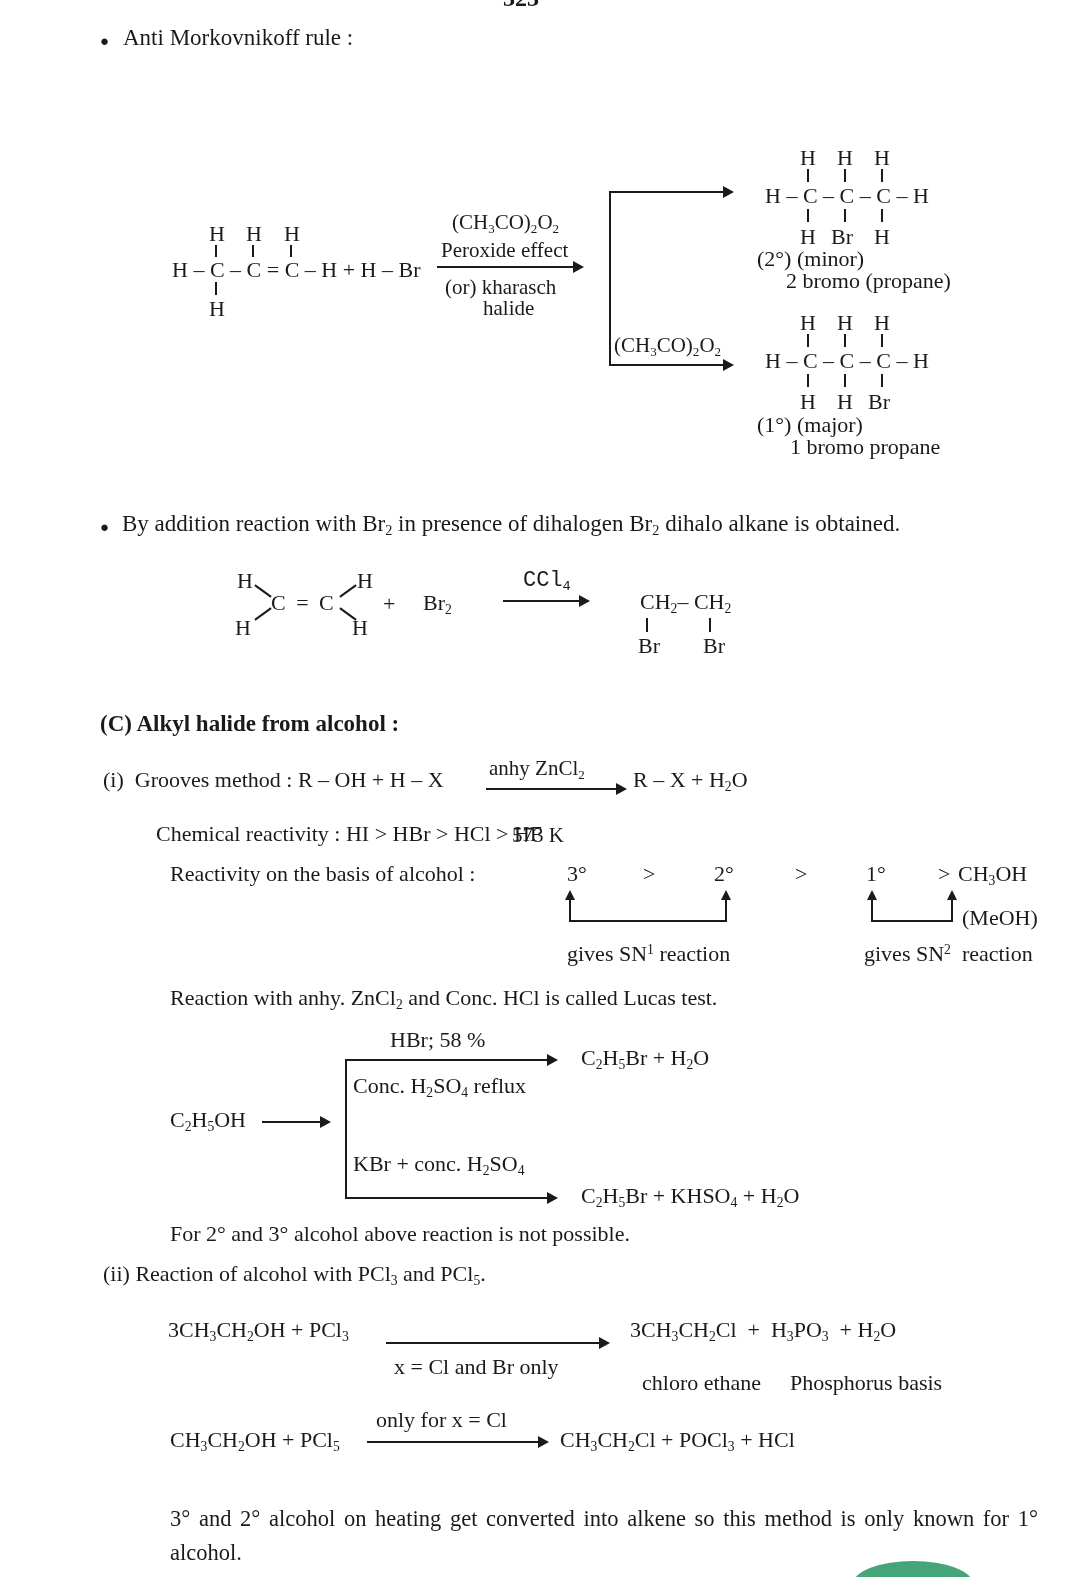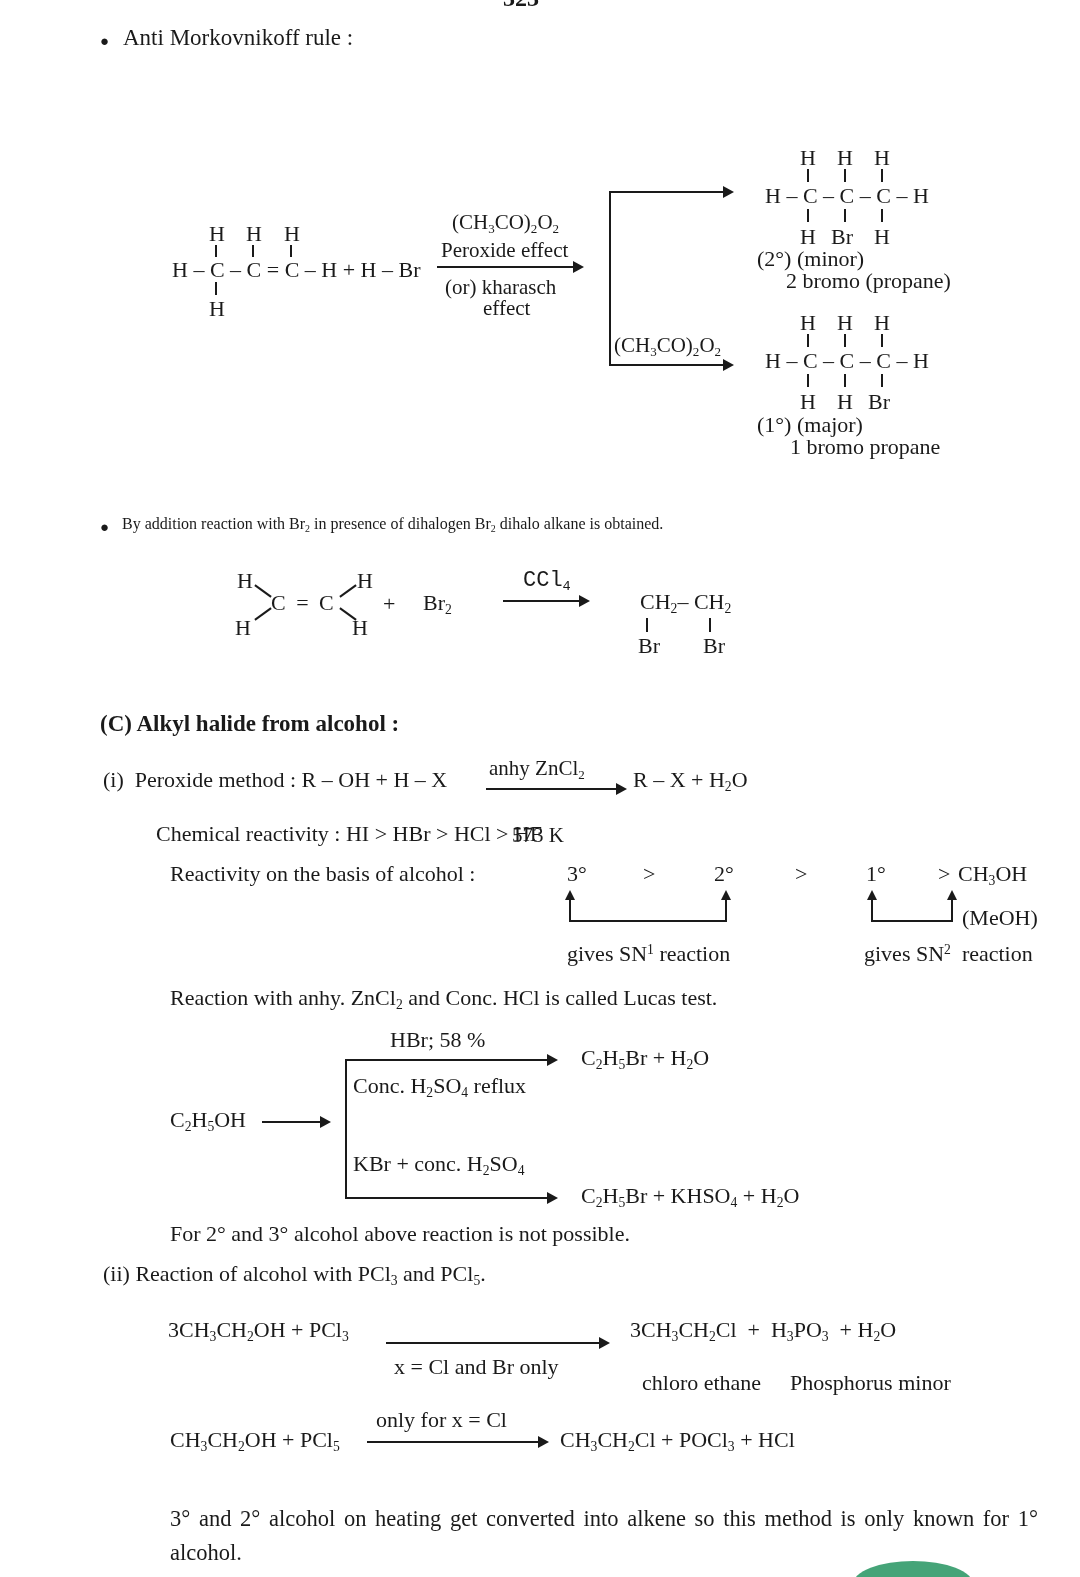--- a/index.html
+++ b/index.html
@@ -49,21 +49,21 @@
   <div class="vl" style="left:290px; top:245px; height:12px;"></div>
   <span class="t" style="left:172px; top:258px;">H – C – C = C – H + H – Br</span>
   <div class="vl" style="left:215px; top:282px; height:13px;"></div>
   <span class="t" style="left:209px; top:297px;">H</span>
 
   <span class="t c21" style="left:452px; top:211px;">(CH<sub>3</sub>CO)<sub>2</sub>O<sub>2</sub></span>
   <span class="t c21" style="left:441px; top:239px;">Peroxide effect</span>
   <div class="hl" style="left:437px; top:266px; width:136px;"></div>
   <div class="ar" style="left:573px; top:261px;"></div>
   <span class="t c21" style="left:445px; top:276px;">(or) kharasch</span>
-  <span class="t c21" style="left:483px; top:297px;">effect</span>
+  <span class="t c21" style="left:483px; top:297px;">halide</span>
 
   <div class="vl" style="left:609px; top:192px; height:174px;"></div>
   <div class="hl" style="left:609px; top:191px; width:114px;"></div>
   <div class="ar" style="left:723px; top:186px;"></div>
   <div class="hl" style="left:609px; top:364px; width:114px;"></div>
   <div class="ar" style="left:723px; top:359px;"></div>
   <span class="t c21" style="left:614px; top:334px;">(CH<sub>3</sub>CO)<sub>2</sub>O<sub>2</sub></span>
 
   <span class="t" style="left:800px; top:146px;">H</span>
   <span class="t" style="left:837px; top:146px;">H</span>
@@ -91,21 +91,21 @@
   <div class="vl" style="left:807px; top:374px; height:13px;"></div>
   <div class="vl" style="left:844px; top:374px; height:13px;"></div>
   <div class="vl" style="left:881px; top:374px; height:13px;"></div>
   <span class="t" style="left:800px; top:390px;">H</span>
   <span class="t" style="left:837px; top:390px;">H</span>
   <span class="t" style="left:868px; top:390px;">Br</span>
   <span class="t" style="left:757px; top:413px;">(1°) (major)</span>
   <span class="t" style="left:790px; top:435px;">1 bromo propane</span>
 
   <span class="t" style="left:100px; top:515px; font-size:15px;">●</span>
-  <span class="t" style="left:122px; top:512px; font-size:16px;">By addition reaction with Br<sub>2</sub> in presence of dihalogen Br<sub>2</sub> dihalo alkane is obtained.</span>
+  <span class="t" style="left:122px; top:512px; font-size:23px;">By addition reaction with Br<sub>2</sub> in presence of dihalogen Br<sub>2</sub> dihalo alkane is obtained.</span>
 
   <span class="t" style="left:237px; top:569px;">H</span>
   <span class="t" style="left:235px; top:616px;">H</span>
   <span class="t" style="left:271px; top:591px; letter-spacing:2.5px;">C = C</span>
   <span class="t" style="left:357px; top:569px;">H</span>
   <span class="t" style="left:352px; top:616px;">H</span>
   <div class="diag" style="left:253px; top:590px; transform:rotate(36deg);"></div>
   <div class="diag" style="left:253px; top:613px; transform:rotate(-36deg);"></div>
   <div class="diag" style="left:338px; top:590px; transform:rotate(-36deg);"></div>
   <div class="diag" style="left:338px; top:613px; transform:rotate(36deg);"></div>
@@ -115,21 +115,21 @@
   <div class="hl" style="left:503px; top:600px; width:76px;"></div>
   <div class="ar" style="left:579px; top:595px;"></div>
   <span class="t" style="left:640px; top:568px;margin-top:22px;">CH<sub>2</sub>– CH<sub>2</sub></span>
   <div class="vl" style="left:646px; top:618px; height:14px;"></div>
   <div class="vl" style="left:709px; top:618px; height:14px;"></div>
   <span class="t" style="left:638px; top:634px;">Br</span>
   <span class="t" style="left:703px; top:634px;">Br</span>
 
   <span class="t b" style="left:100px; top:712px; font-size:23px;">(C) Alkyl halide from alcohol :</span>
 
-  <span class="t" style="left:103px; top:768px;">(i)  Peroxide method : R – OH + H – X</span>
+  <span class="t" style="left:103px; top:768px;">(i)  Grooves method : R – OH + H – X</span>
   <span class="t c21" style="left:489px; top:757px;">anhy ZnCl<sub>2</sub></span>
   <div class="hl" style="left:486px; top:788px; width:130px;"></div>
   <div class="ar" style="left:616px; top:783px;"></div>
   <span class="t c21" style="left:512px; top:792px;margin-top:32px;">573 K</span>
   <span class="t" style="left:633px; top:768px;">R – X + H<sub>2</sub>O</span>
 
   <span class="t" style="left:156px; top:822px;">Chemical reactivity : HI &gt; HBr &gt; HCl &gt; HF</span>
 
   <span class="t" style="left:170px; top:862px;">Reactivity on the basis of alcohol :</span>
   <span class="t" style="left:567px; top:862px;">3°</span>
@@ -173,21 +173,21 @@
   <span class="t" style="left:170px; top:1222px;">For 2° and 3° alcohol above reaction is not possible.</span>
 
   <span class="t" style="left:103px; top:1262px;">(ii) Reaction of alcohol with PCl<sub>3</sub> and PCl<sub>5</sub>.</span>
 
   <span class="t" style="left:168px; top:1318px;">3CH<sub>3</sub>CH<sub>2</sub>OH + PCl<sub>3</sub></span>
   <span class="t" style="left:394px; top:1311px;margin-top:44px;">x = Cl and Br only</span>
   <div class="hl" style="left:386px; top:1342px; width:213px;"></div>
   <div class="ar" style="left:599px; top:1337px;"></div>
   <span class="t" style="left:630px; top:1318px;">3CH<sub>3</sub>CH<sub>2</sub>Cl  +  H<sub>3</sub>PO<sub>3</sub>  + H<sub>2</sub>O</span>
   <span class="t" style="left:642px; top:1371px;">chloro ethane</span>
-  <span class="t" style="left:790px; top:1371px;">Phosphorus minor</span>
+  <span class="t" style="left:790px; top:1371px;">Phosphorus basis</span>
 
   <span class="t" style="left:170px; top:1428px;">CH<sub>3</sub>CH<sub>2</sub>OH + PCl<sub>5</sub></span>
   <span class="t" style="left:376px; top:1408px;">only for x = Cl</span>
   <div class="hl" style="left:367px; top:1441px; width:171px;"></div>
   <div class="ar" style="left:538px; top:1436px;"></div>
   <span class="t" style="left:560px; top:1428px;">CH<sub>3</sub>CH<sub>2</sub>Cl + POCl<sub>3</sub> + HCl</span>
 
   <div class="note2">3° and 2° alcohol on heating get converted into alkene so this method is only known for 1° alcohol.</div>
 
   <button class="fab"></button>

